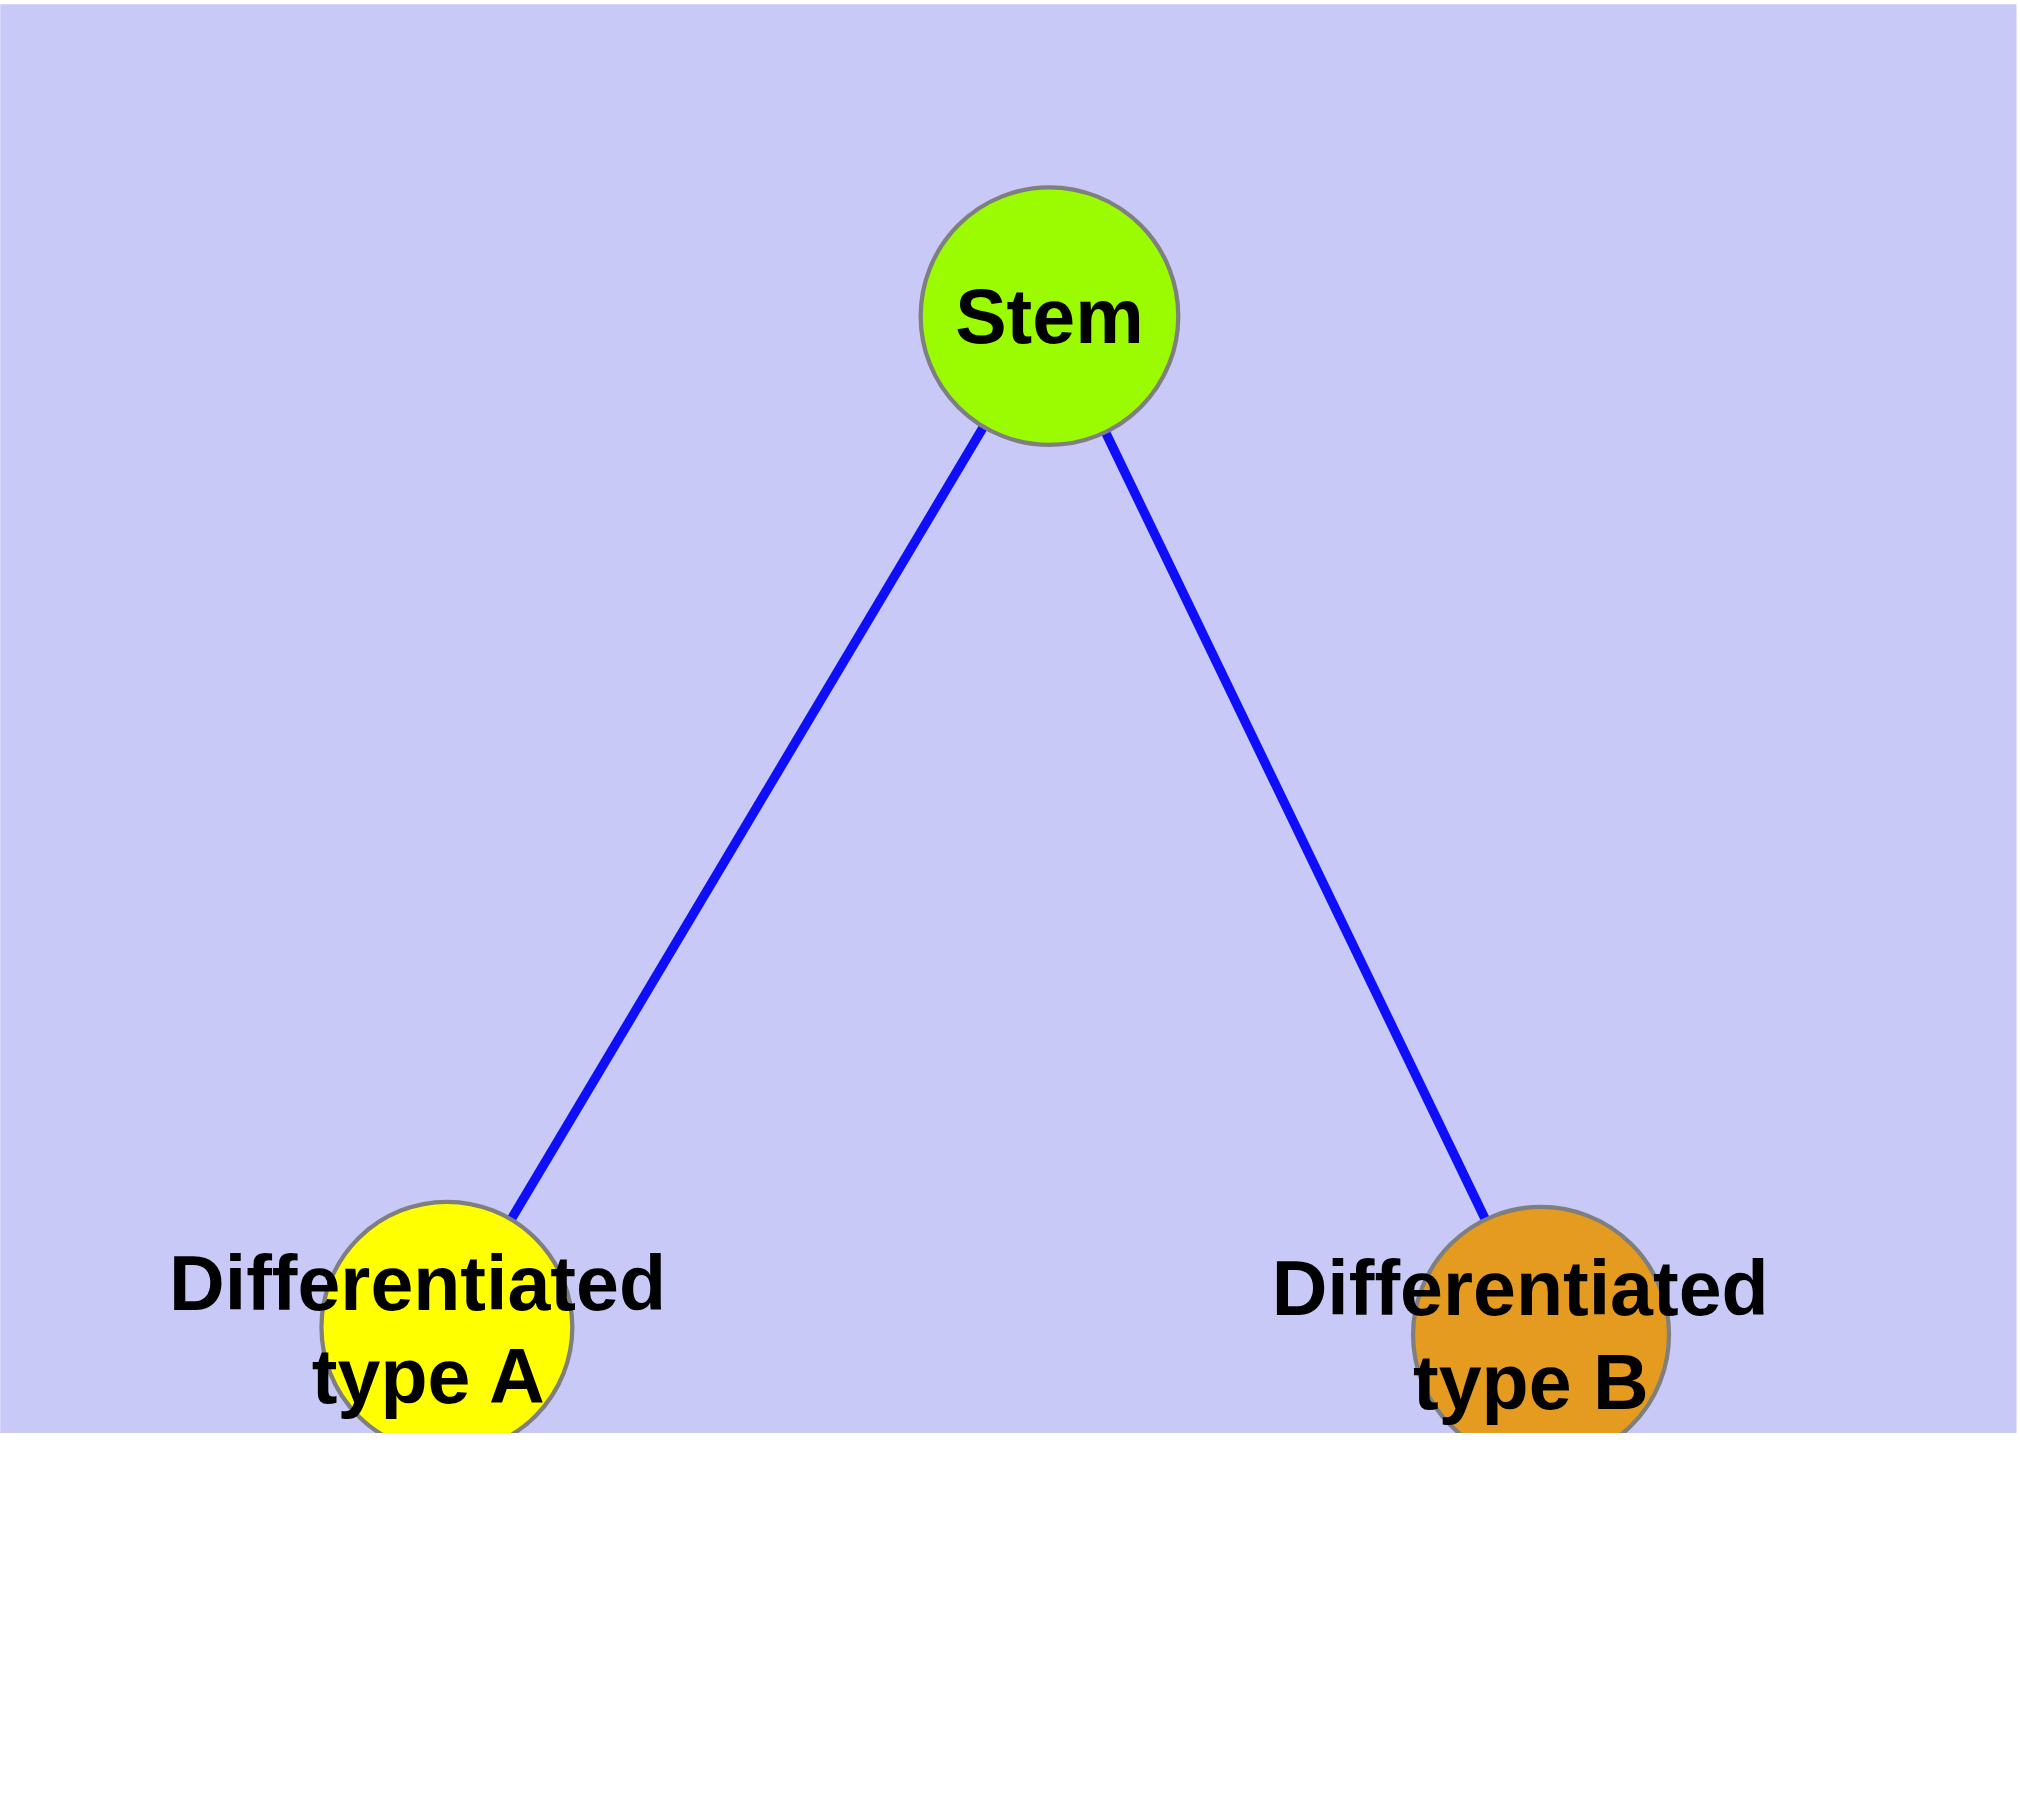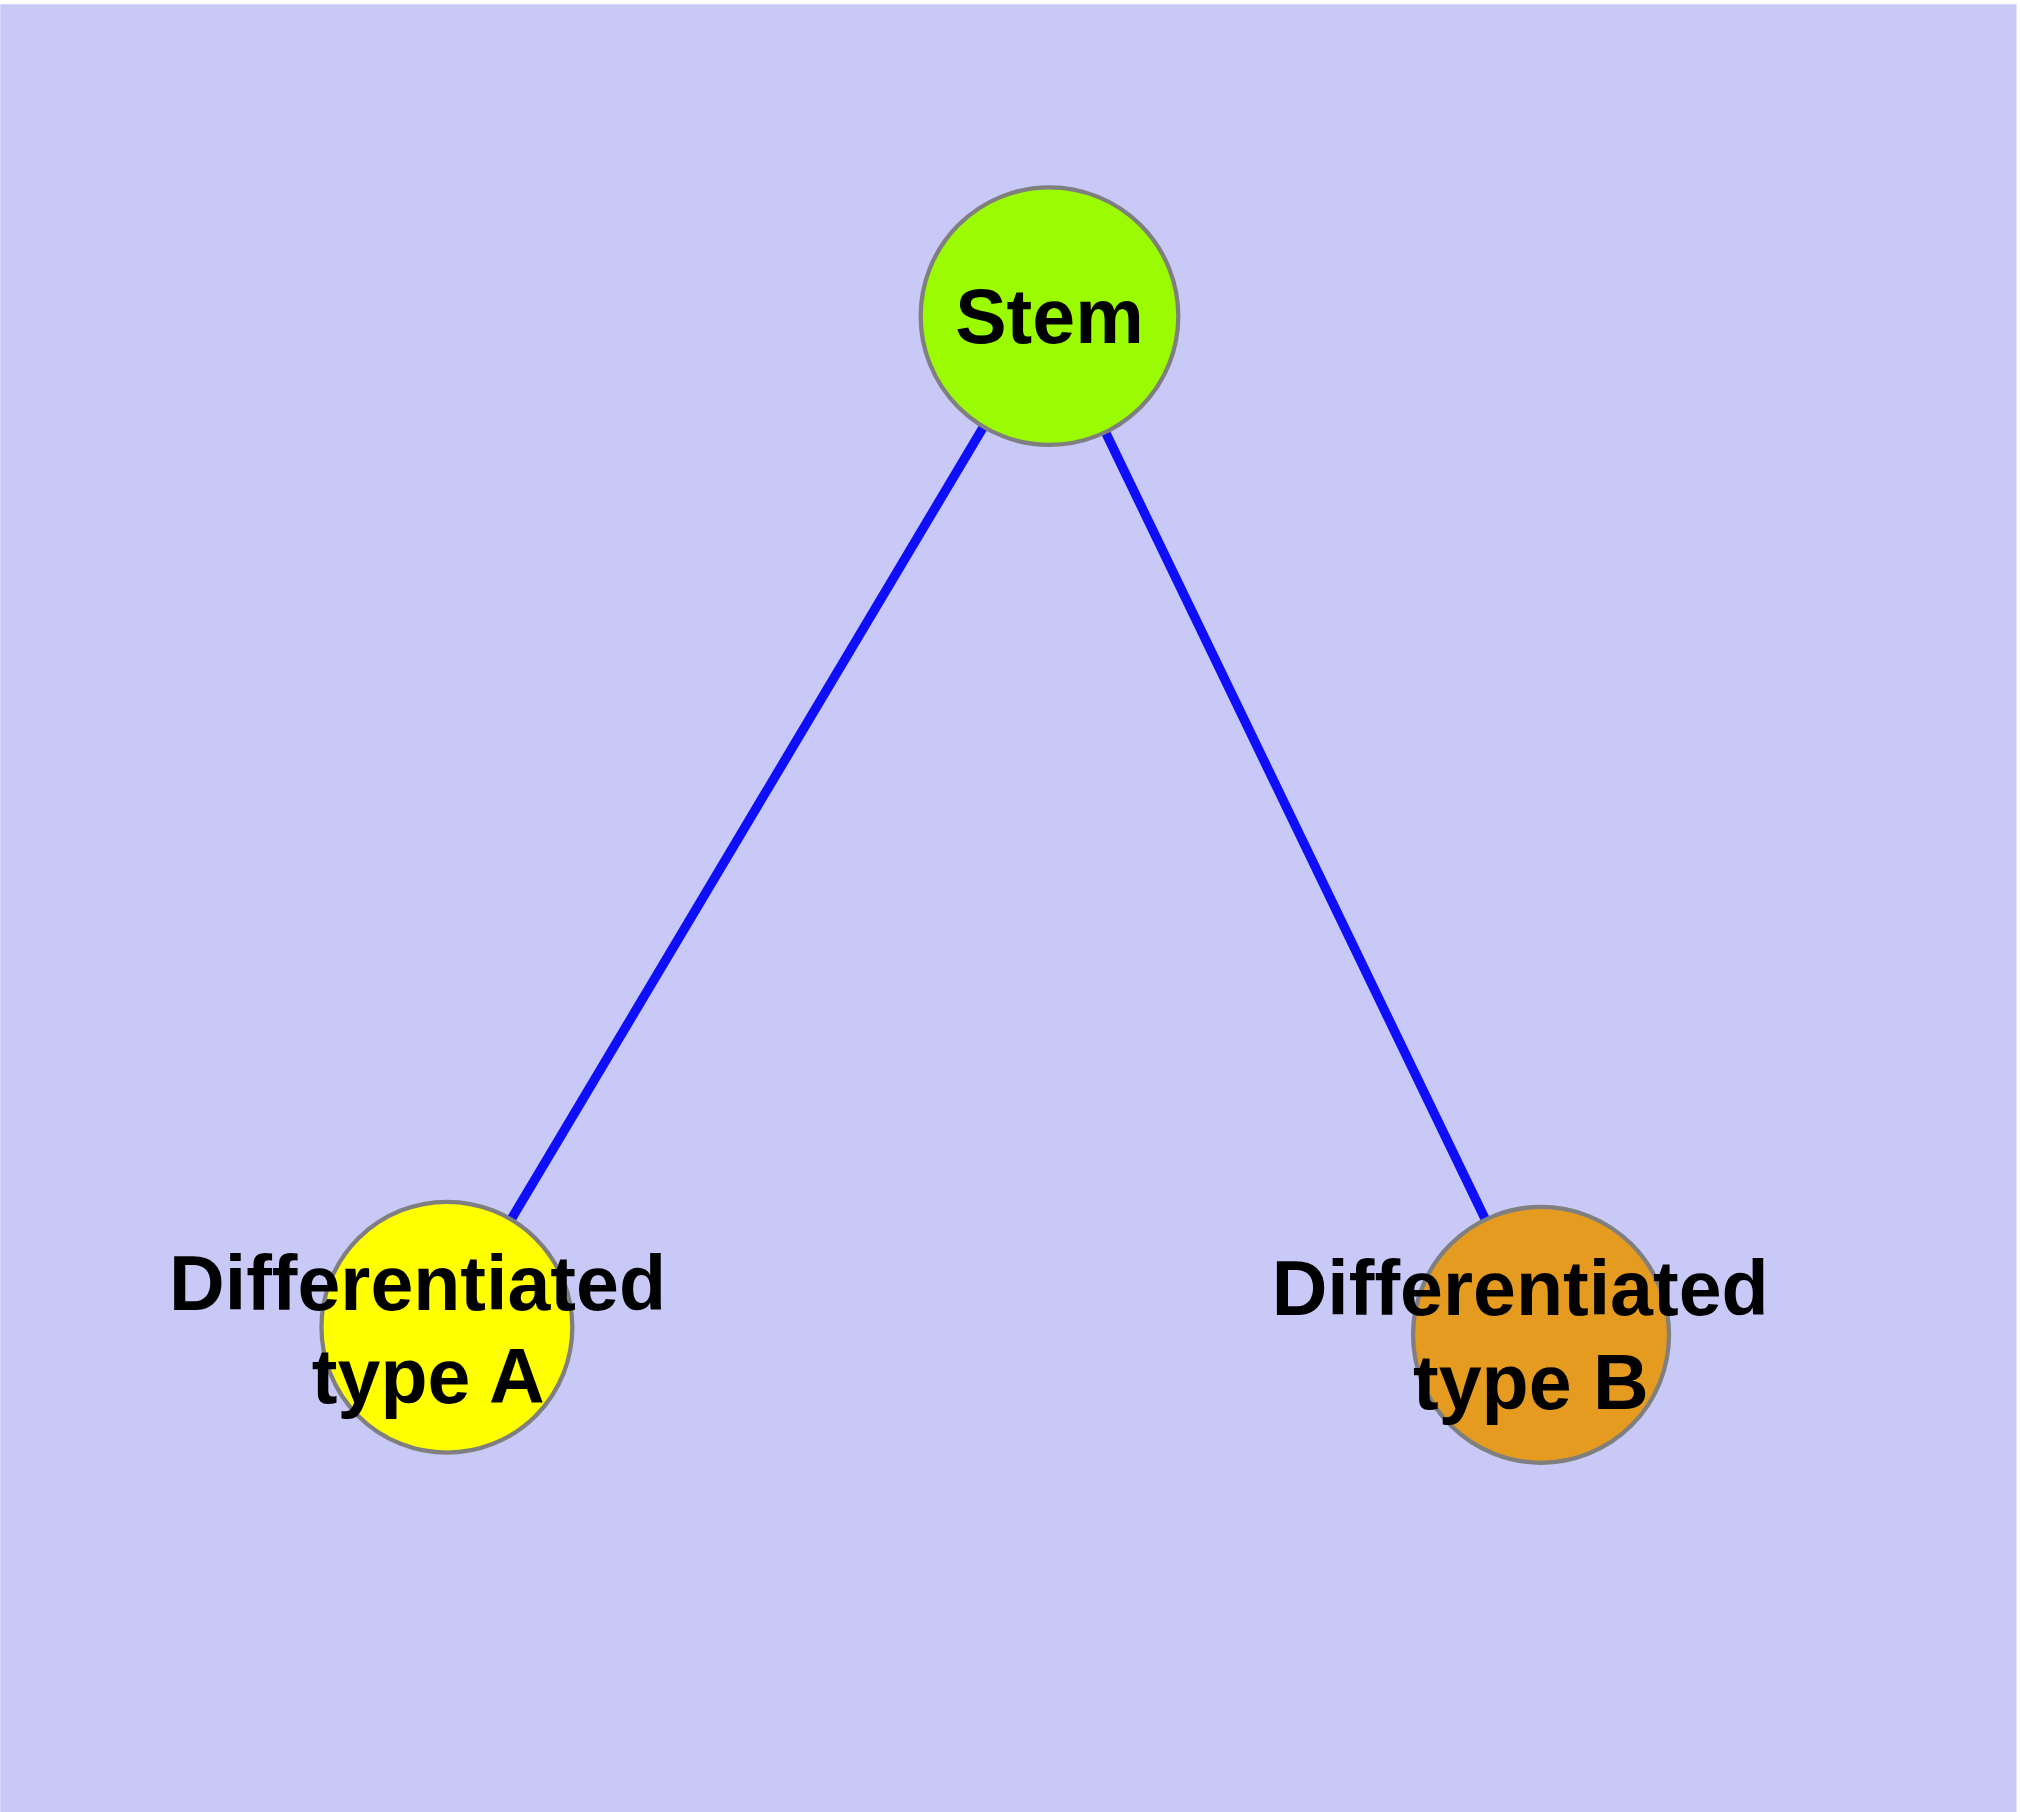--- a/index.html
+++ b/index.html
@@ -3,21 +3,21 @@
 <meta charset="utf-8">
 <style>
   html, body {
     margin: 0;
     padding: 0;
     background: #ffffff;
   }
   .canvas {
     position: relative;
     width: 2021px;
-    height: 1812px;
+    height: 1433px;
     background: #ffffff;
     overflow: hidden;
   }
   svg { display: block; }
   .node-label {
     font-family: "Liberation Sans", "DejaVu Sans", sans-serif;
     font-weight: bold;
     font-size: 91px;
     text-anchor: middle;
   }

